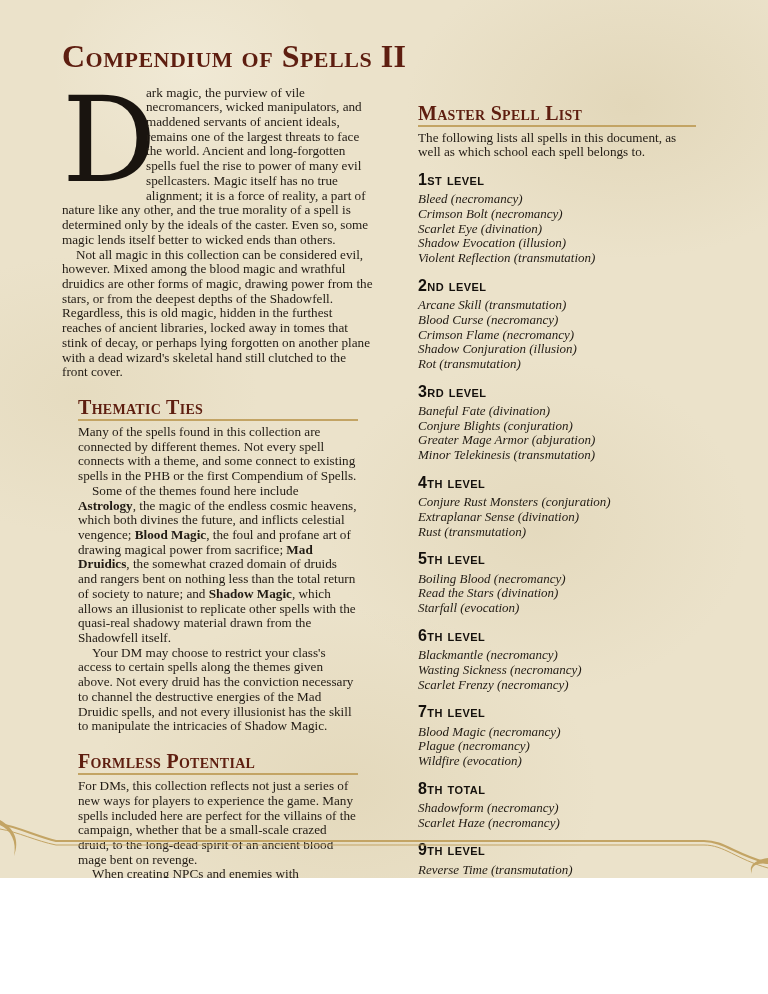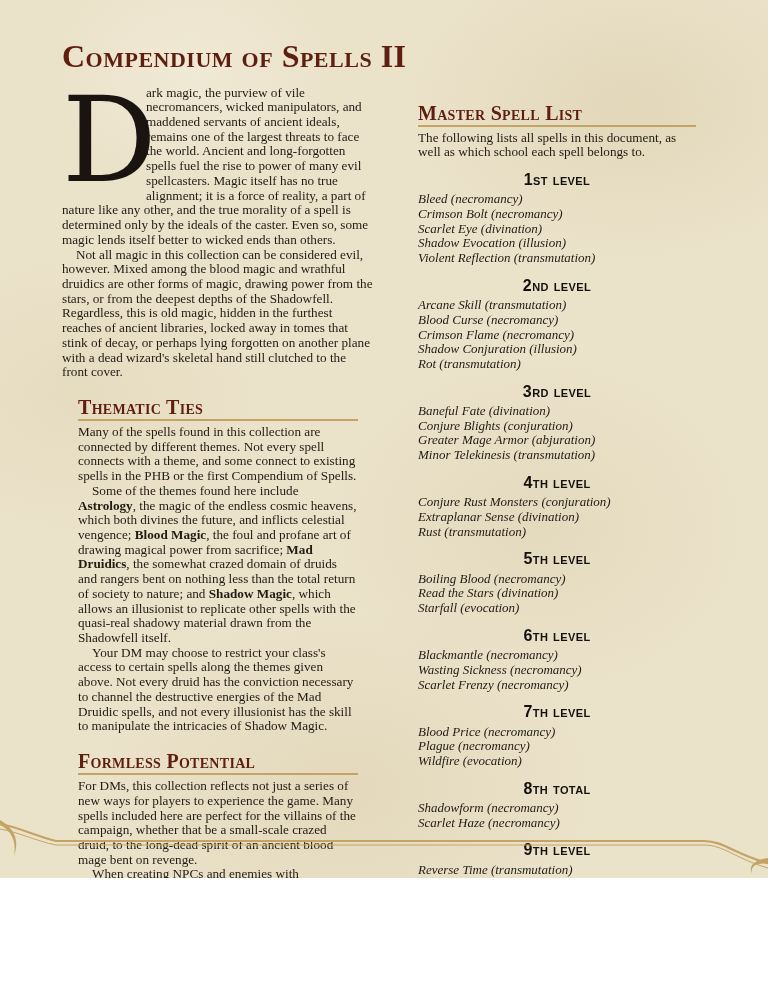--- a/index.html
+++ b/index.html
@@ -58,21 +58,20 @@
     color:#5e1e10;
     text-align:center;
   }
   h4.level {
     margin:11px 0 3px 0;
     font-family:"Liberation Sans", sans-serif;
     font-size:16px; line-height:1.15;
     font-weight:bold; font-variant:small-caps;
     letter-spacing:0.4px;
     color:#14100c;
-    text-align:center;
   }
   .spell {
     font-style:italic;
     font-size:13px; line-height:1.13;
     color:#211b14;
   }
   .section { margin:16px; }
   .footer-ornament {
     position:absolute;
     left:0; bottom:4px;
@@ -198,21 +197,21 @@
                     <div class="spell">Wasting Sickness (necromancy)</div>
 
                     <div class="spell">Scarlet Frenzy (necromancy)</div>
                   </div>
               </div>
 
               <div class="level-block">
                 <h4 class="level">7th level</h4>
                 <div>
 
-                    <div class="spell">Blood Price (necromancy)</div>
+                    <div class="spell">Blood Magic (necromancy)</div>
 
                     <div class="spell">Plague (necromancy)</div>
 
                     <div class="spell">Wildfire (evocation)</div>
                   </div>
               </div>
 
               <div class="level-block">
                 <h4 class="level">8th total</h4>
                 <div>

